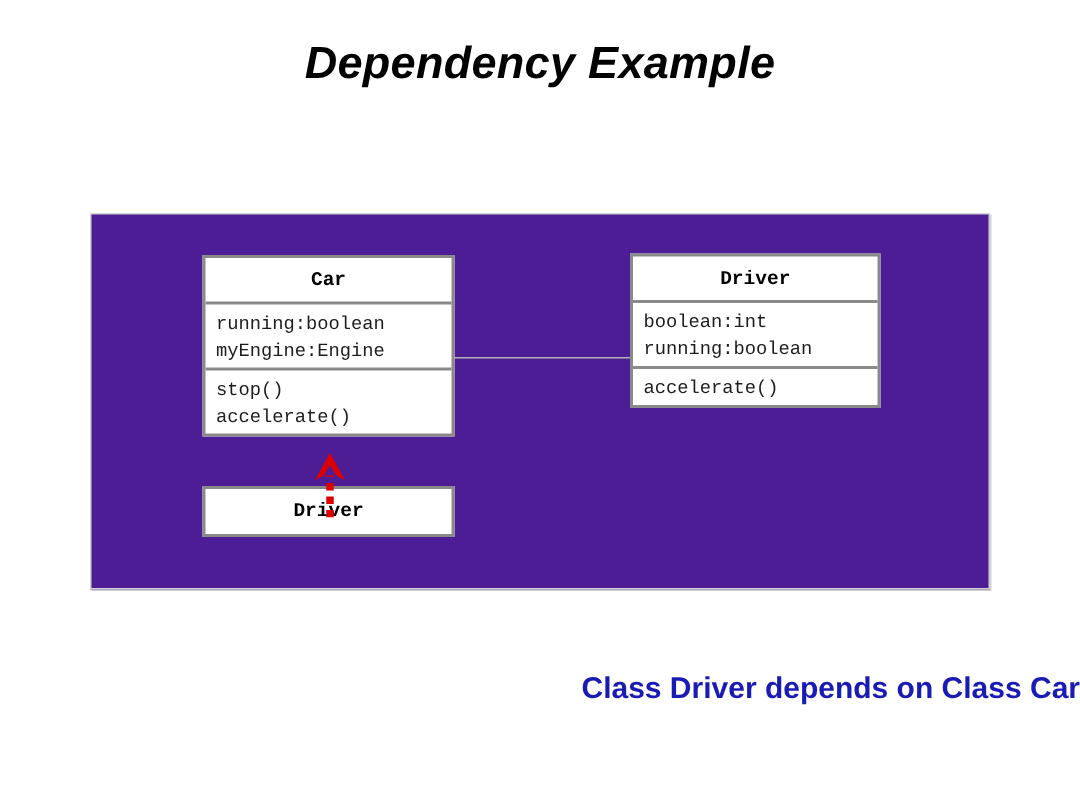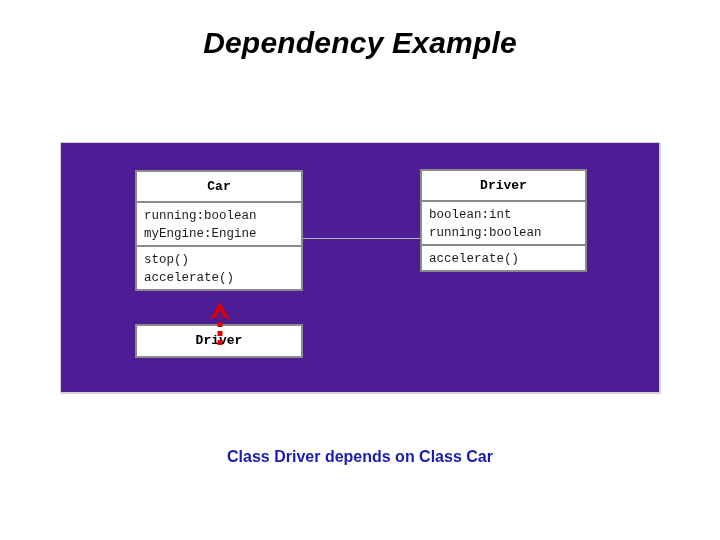--- a/index.html
+++ b/index.html
@@ -105,24 +105,24 @@
     height: 44px;
     z-index: 4;
   }
 
   
   #caption {
     position: absolute;
     left: 0;
     top: 448px;
     width: 720px;
-    text-align: center;
+    text-align: right;
     font-family: "Liberation Sans", sans-serif;
     font-weight: bold;
-    font-size: 16px;
+    font-size: 20px;
     color: #1a1ab5;
     white-space: nowrap;
   }
 </style>
 </head>
 <body>
 
 <div id="slide-title">Dependency Example</div>
 
 <div id="diagram-panel">

